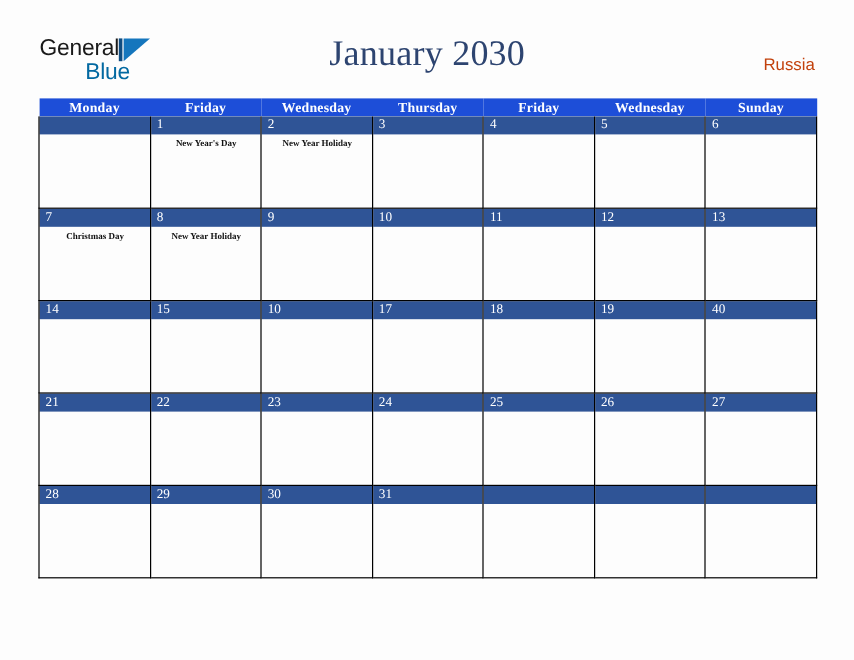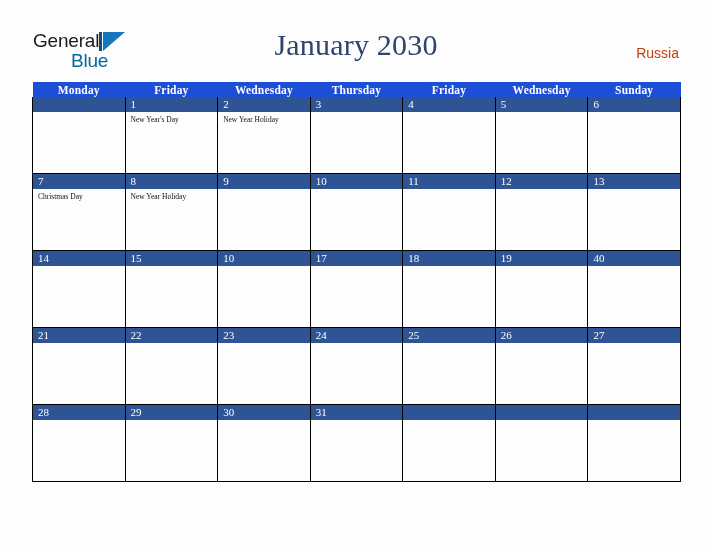--- a/index.html
+++ b/index.html
@@ -159,24 +159,25 @@
   }
 
   .events {
     display: block;
     padding: 3px 4px 0 5px;
   }
   .event {
     display: block;
     font-size: 7.5px;
     line-height: 9px;
-    font-weight: normal;
+    font-weight: bold;
     color: #111111;
     font-family: "Liberation Serif", "DejaVu Serif", serif;
     white-space: nowrap;
+    text-align: center;
   }
 </style>
 </head>
 <body>
 
 <div class="page-header">
 
   <div class="logo">
     <div class="logo-row1">
       <span class="logo-general">General</span>

